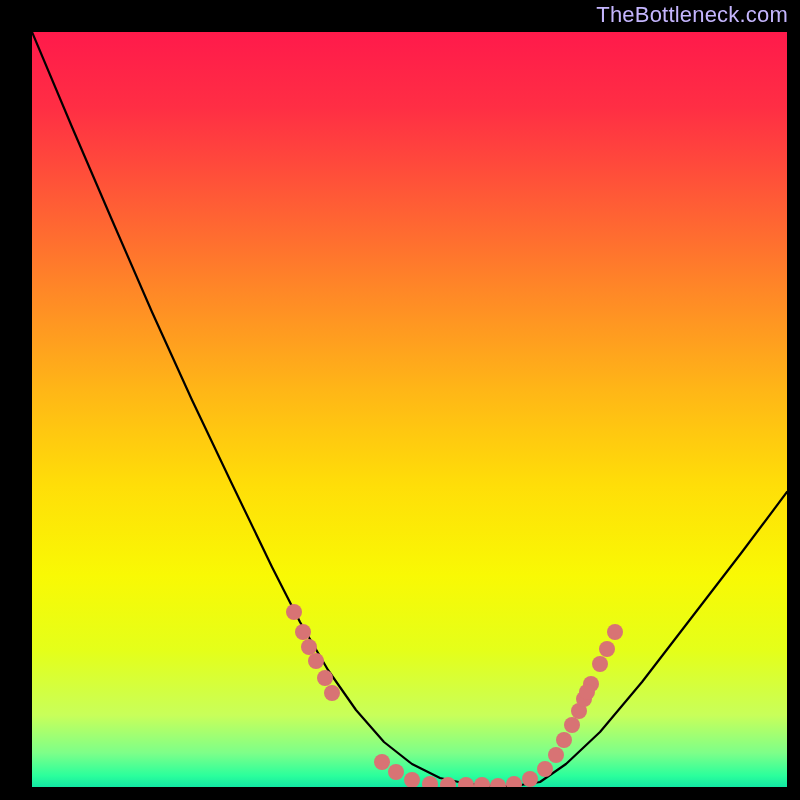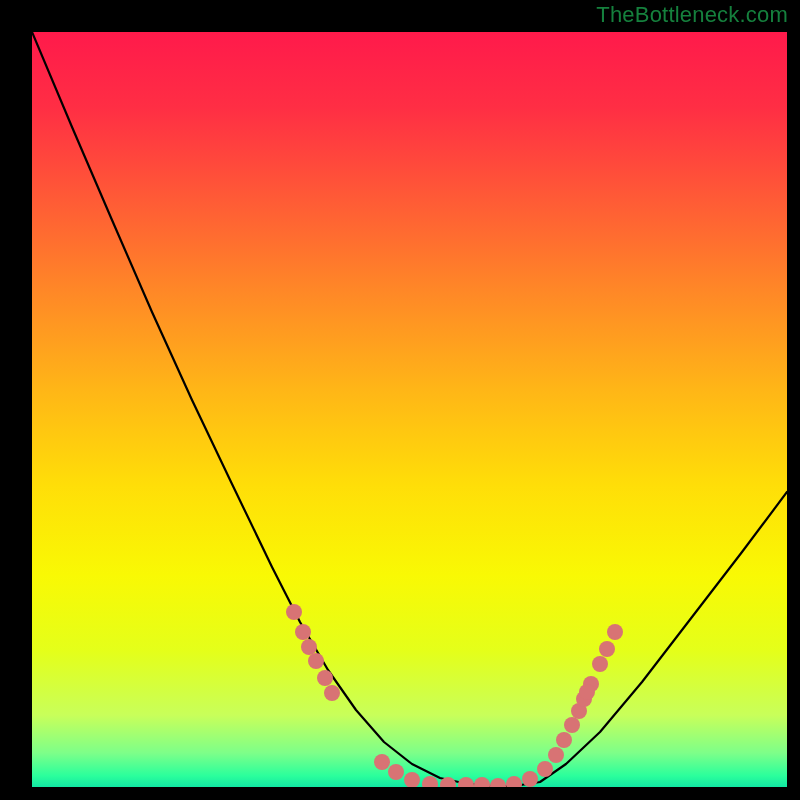--- a/index.html
+++ b/index.html
@@ -22,21 +22,21 @@
     overflow: hidden;
   }
   .gradient-bg {
     position: absolute;
     inset: 0;
   }
   .watermark {
     position: absolute;
     top: 2px;
     right: 12px;
-    color: #15803d;
+    color: #c4b5fd;
     font-size: 22px;
     font-weight: 500;
     letter-spacing: 0.2px;
     user-select: none;
   }
   svg.curve-layer {
     position: absolute;
     inset: 0;
   }
 </style>

